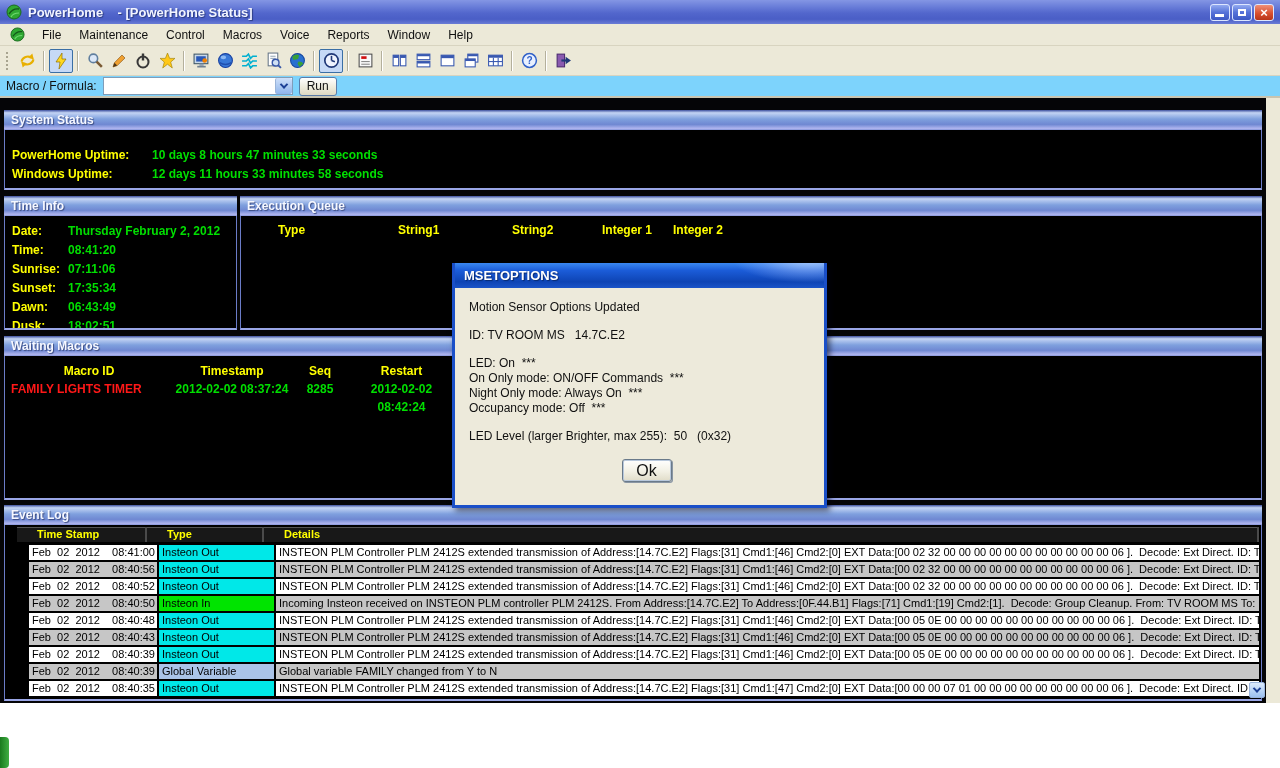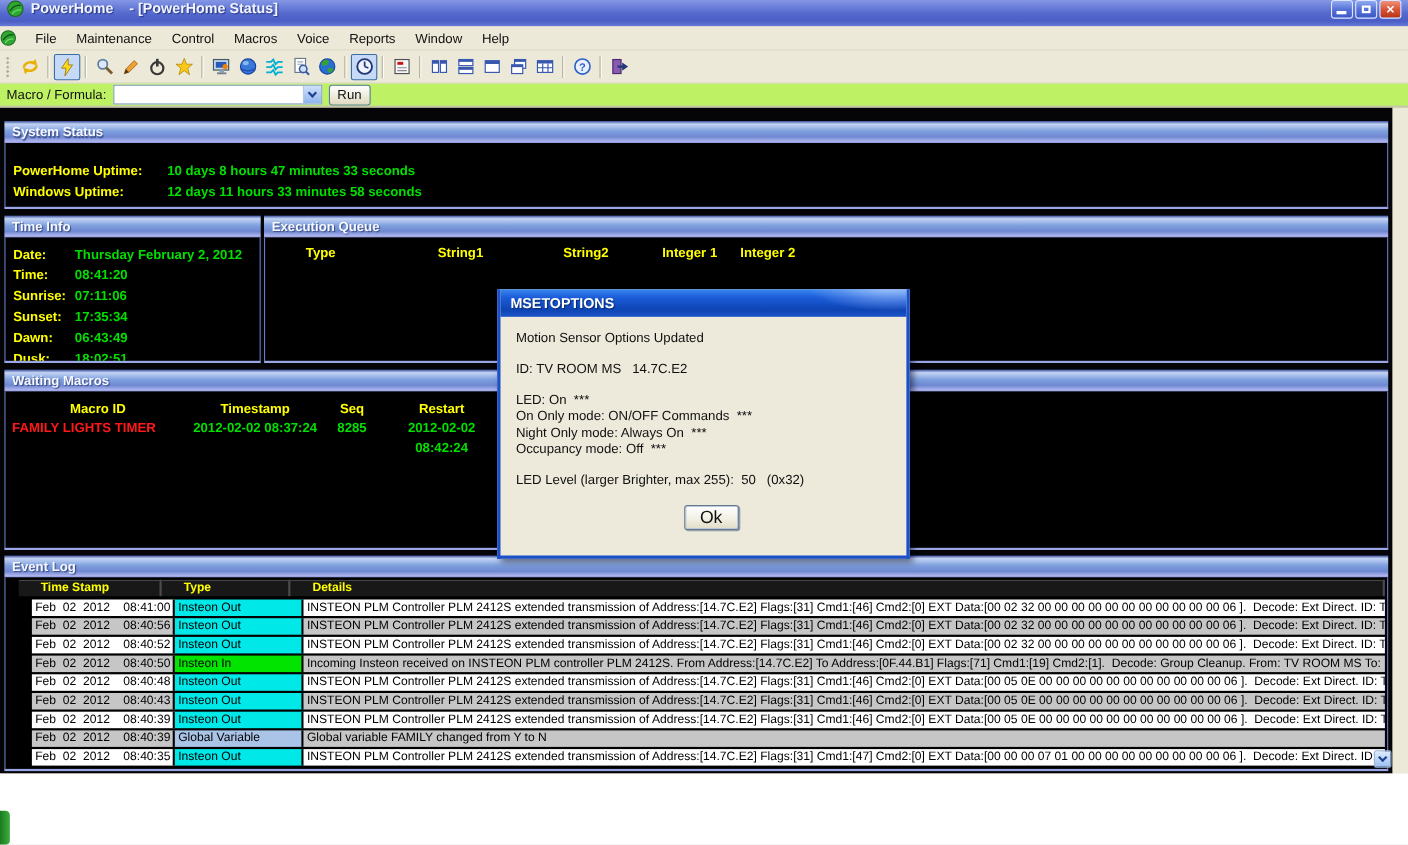--- a/index.html
+++ b/index.html
@@ -5,54 +5,54 @@
   * { margin:0; padding:0; box-sizing:border-box; }
   body { font-family:"Liberation Sans", sans-serif; background:#fff; }
   #screen { position:relative; width:1280px; height:768px; background:#fff; overflow:hidden; }
 
   
   .app-window { position:absolute; left:0; top:0; width:1280px; height:703px; background:#ECE9D8; }
 
   
   .titlebar { position:absolute; left:0; top:0; width:100%; height:24px;
     background:linear-gradient(180deg,#8496e4 0%,#6c80da 25%,#5266cc 55%,#4a5ec6 80%,#6a7cd6 100%);
-    display:flex; padding:0 6px; }
+    display:flex; align-items:center; padding:0 6px; }
   .title-text { color:#f2f4ff; font-size:13px; font-weight:bold; margin-left:6px; white-space:pre;
     text-shadow:1px 1px 1px #2a3a80; }
   .win-buttons { margin-left:auto; display:flex; gap:2px; }
   .winbtn { width:20px; height:17px; border-radius:3px; border:1px solid #dce6ff;
     background:linear-gradient(180deg,#92aaf0 0%,#5572d8 50%,#3c58c4 100%);
     display:flex; align-items:center; justify-content:center; position:relative; cursor:default; }
   .winbtn.close { background:linear-gradient(180deg,#f09078 0%,#d85030 55%,#b83418 100%); }
   .glyph-min { position:absolute; left:4px; bottom:3px; width:9px; height:3px; background:#fff; }
   .glyph-restore { width:8px; height:7px; border:2px solid #fff; background:transparent; }
   .glyph-close { color:#fff; font-weight:bold; font-size:13px; line-height:13px; }
 
   
   .orb { display:inline-block; }
 
   
   .menubar { position:absolute; left:0; top:24px; width:100%; height:22px; background:#ECE9D8;
-    display:flex; align-items:center; padding-left:0; border-bottom:1px solid #d8d4c0; }
+    display:flex; align-items:center; padding-left:10px; border-bottom:1px solid #d8d4c0; }
   .menu-item { font-size:12px; color:#101010; padding:2px 9px; }
   .menubar .orb { margin-right:8px; }
 
   
   .toolbar { position:absolute; left:0; top:46px; width:100%; height:30px; background:#ECE9D8;
     display:flex; align-items:center; padding-left:4px; border-bottom:1px solid #d8d4c0; }
   .grip { width:5px; height:20px; margin:0 5px 0 1px;
     background-image:radial-gradient(#a8a490 1px, transparent 1.2px); background-size:4px 4px; }
   .tbtn { width:24px; height:24px; display:flex; align-items:center; justify-content:center;
     border:1px solid transparent; border-radius:2px; }
   .tbtn.pressed { background:#c6d9f6; border:1px solid #3a6ea5; }
   .tsep { width:2px; height:20px; margin:0 4px; border-left:1px solid #b4b09c; border-right:1px solid #ffffff; }
   .tbtn svg { display:block; }
 
   
-  .macrobar { position:absolute; left:0; top:76px; width:100%; height:22px; background:#bef264;
+  .macrobar { position:absolute; left:0; top:76px; width:100%; height:22px; background:#7dd3fc;
     display:flex; align-items:center; padding-left:6px; border-bottom:2px solid #c8c4b0; }
   .macro-label { font-size:12px; color:#101010; margin-right:6px; }
   .combo { width:190px; height:18px; background:#fff; border:1px solid #7f9db9; display:flex; }
   .combo-value { flex:1; font-size:11px; padding:2px 3px; color:#000; }
   .combo-arrow { width:17px; height:16px; background:linear-gradient(180deg,#cfe0fa 0%,#a8c6f0 60%,#8fb4ec 100%);
     border-left:1px solid #9ab4d8; display:flex; align-items:center; justify-content:center; border-radius:2px; }
   .chev { width:6px; height:6px; border-right:2px solid #1c3f94; border-bottom:2px solid #1c3f94;
     transform:rotate(45deg) translate(-1px,-1px); }
   .run-btn { margin-left:6px; height:19px; padding:1px 7px 2px 7px; font-size:12px; color:#101010;
     background:linear-gradient(180deg,#ffffff 0%,#ece9d8 60%,#ded9c2 100%);

